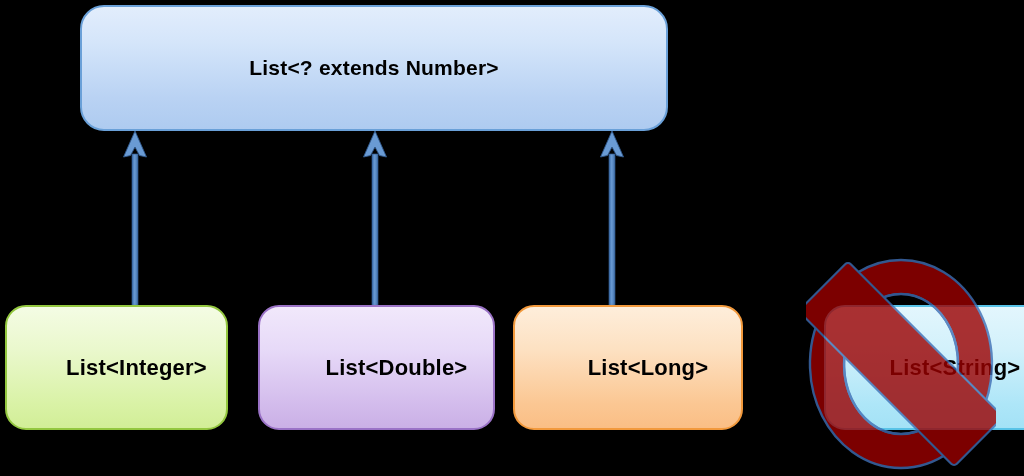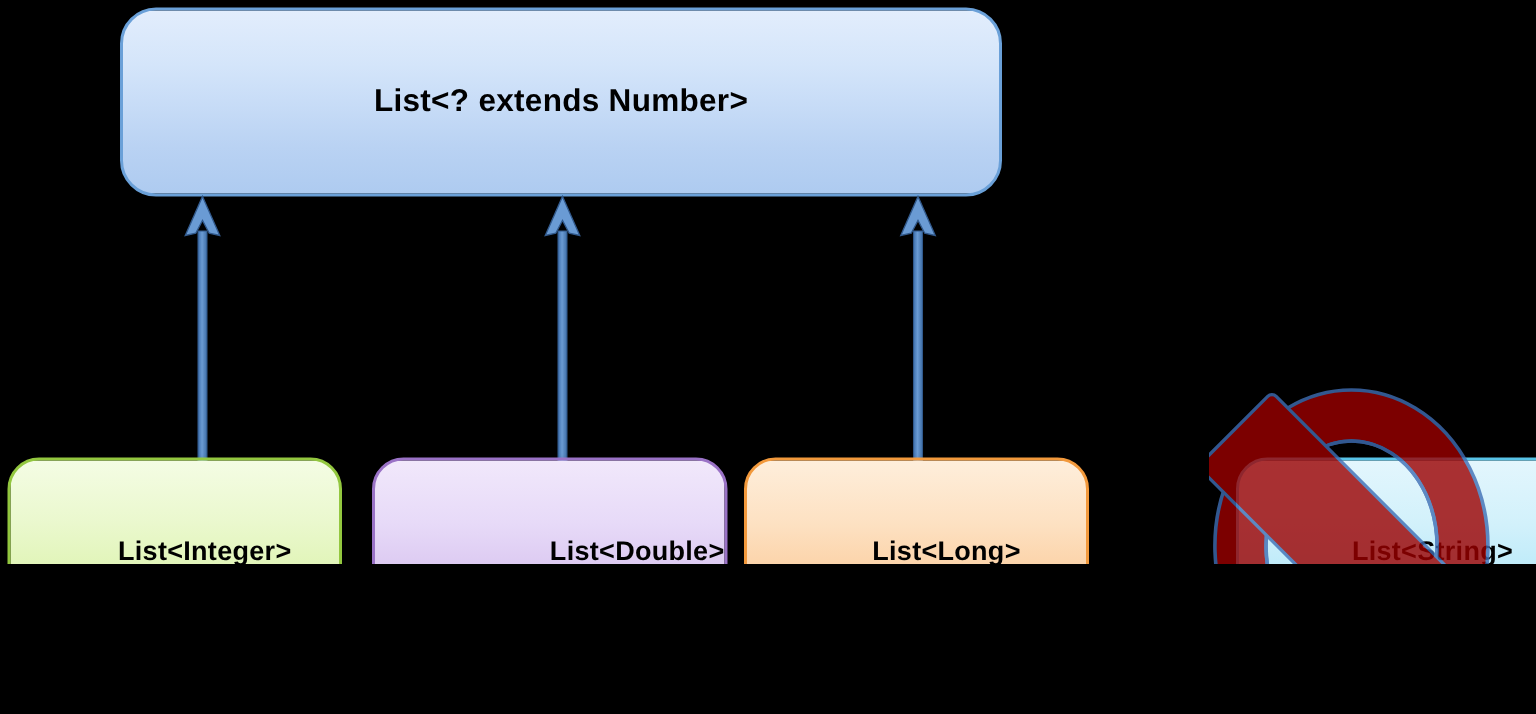--- a/index.html
+++ b/index.html
@@ -7,21 +7,21 @@
     margin: 0;
     padding: 0;
     background: #000000;
   }
   body {
     font-family: "Liberation Sans", sans-serif;
   }
   #stage {
     position: relative;
     width: 1024px;
-    height: 376px;
+    height: 476px;
     background: #000000;
     overflow: hidden;
   }
 
   
   .node {
     position: absolute;
     box-sizing: border-box;
     display: flex;
     align-items: center;
@@ -53,39 +53,38 @@
     font-size: 21px;
   }
 
   
   .node-sub {
     top: 305px;
     height: 125px;
     border-radius: 21px;
   }
   .node-sub .node-label {
-    font-size: 18px;
+    font-size: 22px;
     padding-left: 40px;
   }
 
   #node-integer {
     left: 5px;
     width: 223px;
     border-color: #93c73f;
     background: linear-gradient(to bottom, #f4fce4 0%, #eaf8cd 35%, #d9f2a6 80%, #d2ee97 100%);
   }
   #node-double {
-    left: 248px;
+    left: 258px;
     width: 237px;
     border-color: #9a72c6;
     background: linear-gradient(to bottom, #f1e8fb 0%, #e7daf8 35%, #d3bcec 80%, #cab0e6 100%);
-    justify-content: flex-end;
   }
   #node-long {
-    left: 496px;
+    left: 513px;
     width: 230px;
     border-color: #f2993c;
     background: linear-gradient(to bottom, #feeedb 0%, #fde1c2 35%, #fbc793 80%, #fabe85 100%);
   }
   #node-string {
     left: 793px;
     width: 222px;
     border-color: #58c3e7;
     background: linear-gradient(to bottom, #e3f6fd 0%, #d2f1fb 35%, #aee6f8 80%, #a3e2f6 100%);
     margin-left: 31px;

